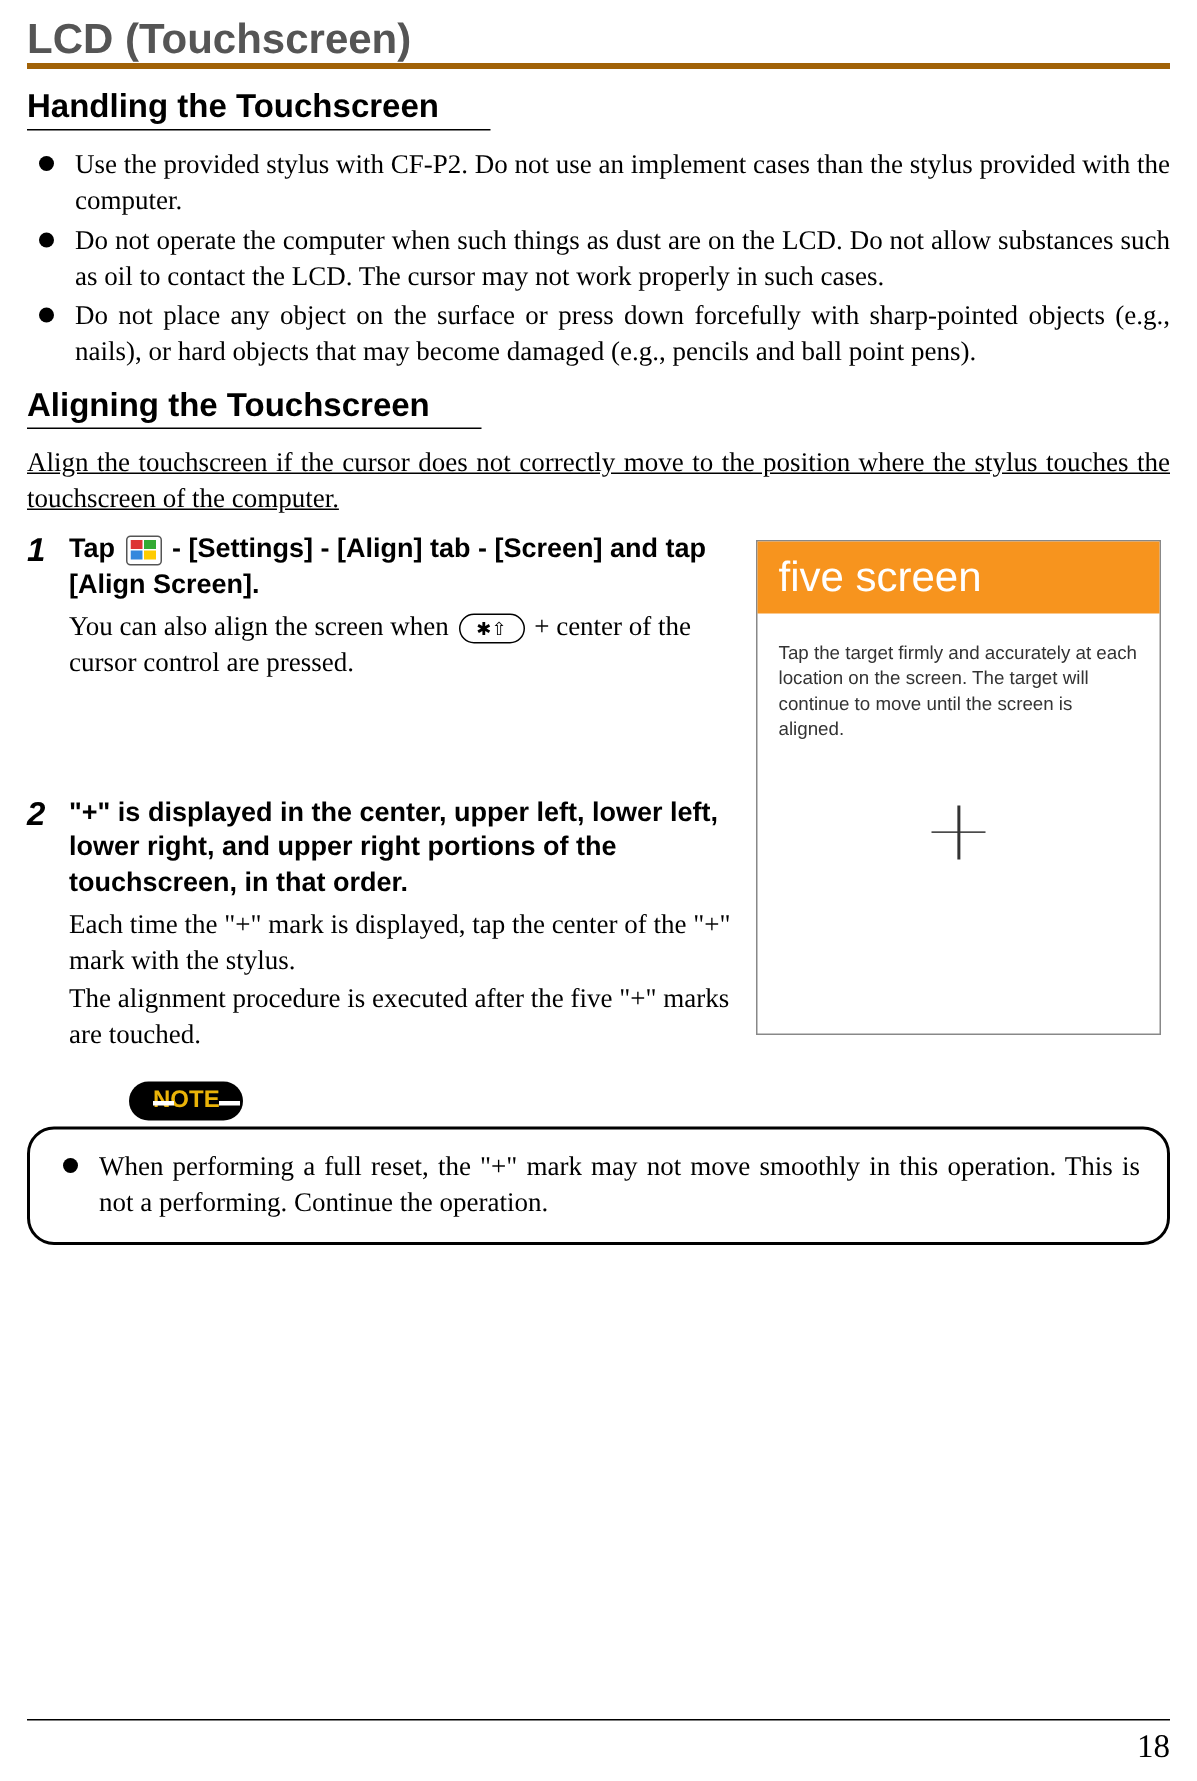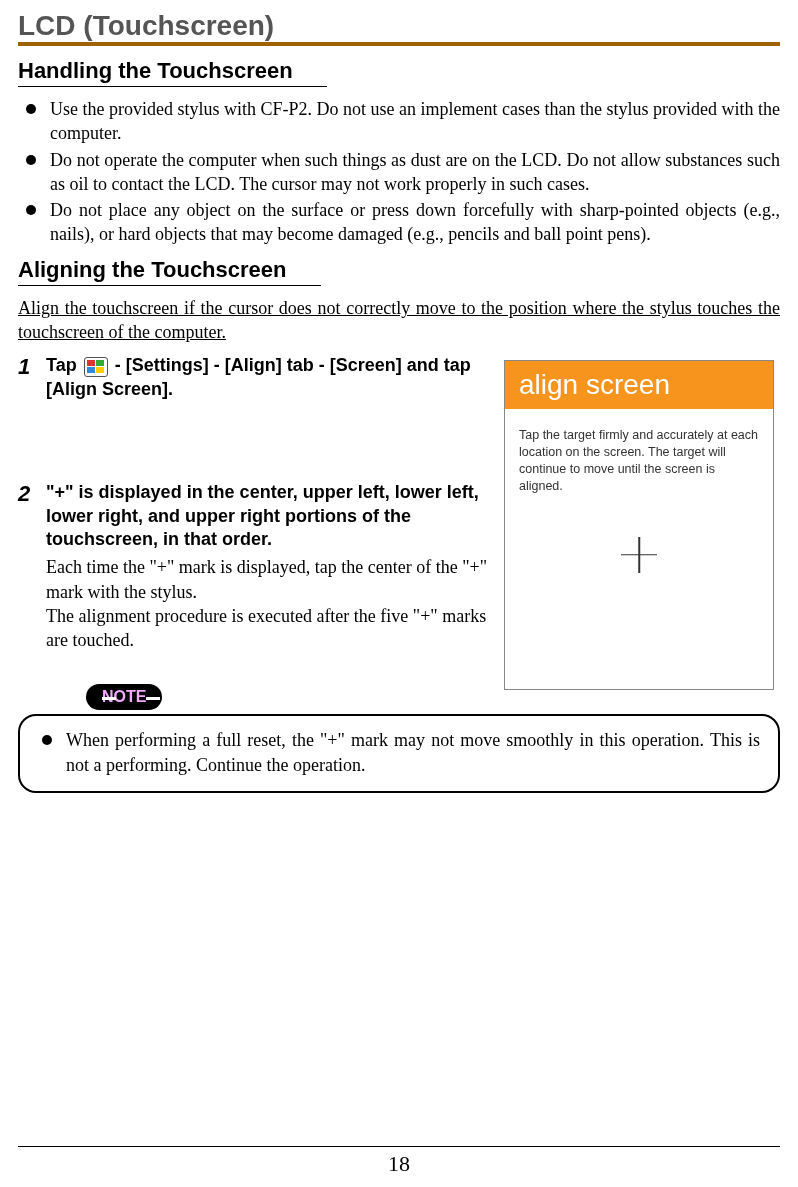--- a/index.html
+++ b/index.html
@@ -154,21 +154,21 @@
       border-radius: 18px;
       padding: 12px 18px 12px 18px;
       position: relative;
       margin-top: 24px;
     }
     .note-label {
       position: absolute;
       top: -16px;
       left: 38px;
       background: #000;
-      color: #f0abfc;
+      color: #eab308;
       font-family: Arial, Helvetica, sans-serif;
       font-weight: bold;
       font-size: 16px;
       padding: 4px 16px;
       border-radius: 14px;
       text-align: center;
     }
     .note-label::before, .note-label::after {
       content: "";
       position: absolute;
@@ -184,21 +184,21 @@
       background: #fff;
       padding: 0 8px;
     }
     .footer {
       position: absolute;
       bottom: 10px;
       left: 18px;
       right: 18px;
       border-top: 1.5px solid #000;
       padding-top: 4px;
-      text-align: center;
+      text-align: right;
       font-size: 22px;
       font-family: 'Times New Roman', serif;
     }
     .win-flag {
       display: inline-block;
       width: 18px;
       height: 14px;
       vertical-align: middle;
     }
   </style>
@@ -234,38 +234,41 @@
       <div class="step-num">1</div>
       <div class="step-body">
         <div class="step-title">
           <span>Tap </span><span class="inline-icon"><svg class="win-flag" viewBox="0 0 18 14" style="position:absolute;top:2px;left:2px">
                 <rect x="0" y="0" width="8" height="6" fill="#d33"></rect>
                 <rect x="9" y="0" width="8" height="6" fill="#3a3"></rect>
                 <rect x="0" y="7" width="8" height="6" fill="#38d"></rect>
                 <rect x="9" y="7" width="8" height="6" fill="#fc0"></rect>
               </svg></span><span> - [Settings] - [Align] tab - [Screen] and tap [Align Screen].</span>
         </div>
+        <div class="step-text">
+          <span>You can also align the screen when </span><span class="oval-icon">✱⇧</span><span> + center of the cursor control are pressed.</span>
+        </div>
       </div>
     </div>
 
     <div style="height:50px"></div>
 
     <div class="step">
       <div class="step-num">2</div>
       <div class="step-body">
         <div class="step-title">"+" is displayed in the center, upper left, lower left, lower right, and upper right portions of the touchscreen, in that order.</div>
         <div class="step-text" style="white-space:pre-line">Each time the "+" mark is displayed, tap  the center of the "+" mark with the stylus.
 The alignment procedure is executed after the five "+" marks are touched.</div>
       </div>
     </div>
 
   </div>
 
   <div class="screen-panel">
-    <div class="screen-header">align screen</div>
+    <div class="screen-header">five screen</div>
     <div class="screen-body">
       <div>Tap the target firmly and accurately at each location on the screen. The target will continue to move until the screen is aligned.</div>
       <div class="cross"></div>
     </div>
   </div>
 </div>
 
 <div class="note-box">
   <div class="note-label-wrap">
     <div class="note-label">NOTE</div>

